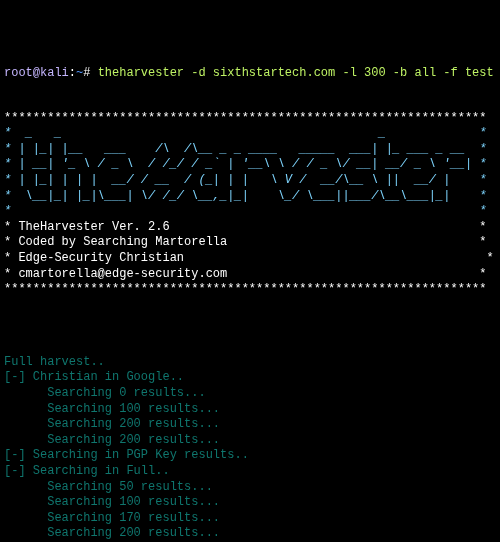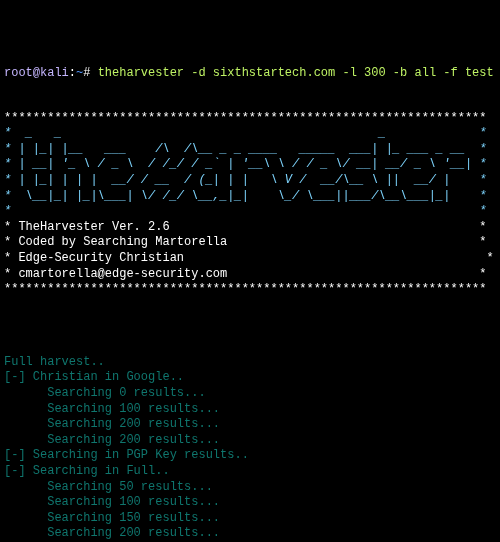--- a/index.html
+++ b/index.html
@@ -53,21 +53,21 @@
 <span class="output-line">Full harvest..</span>
 <span class="output-line">[-] Christian in Google..</span>
 <span class="output-line">      Searching 0 results...</span>
 <span class="output-line">      Searching 100 results...</span>
 <span class="output-line">      Searching 200 results...</span>
 <span class="output-line">      Searching 200 results...</span>
 <span class="output-line">[-] Searching in PGP Key results..</span>
 <span class="output-line">[-] Searching in Full..</span>
 <span class="output-line">      Searching 50 results...</span>
 <span class="output-line">      Searching 100 results...</span>
-<span class="output-line">      Searching 150 results...</span>
+<span class="output-line">      Searching 170 results...</span>
 <span class="output-line">      Searching 200 results...</span>
 
 
 
 
 
 
 
 
 </div>

